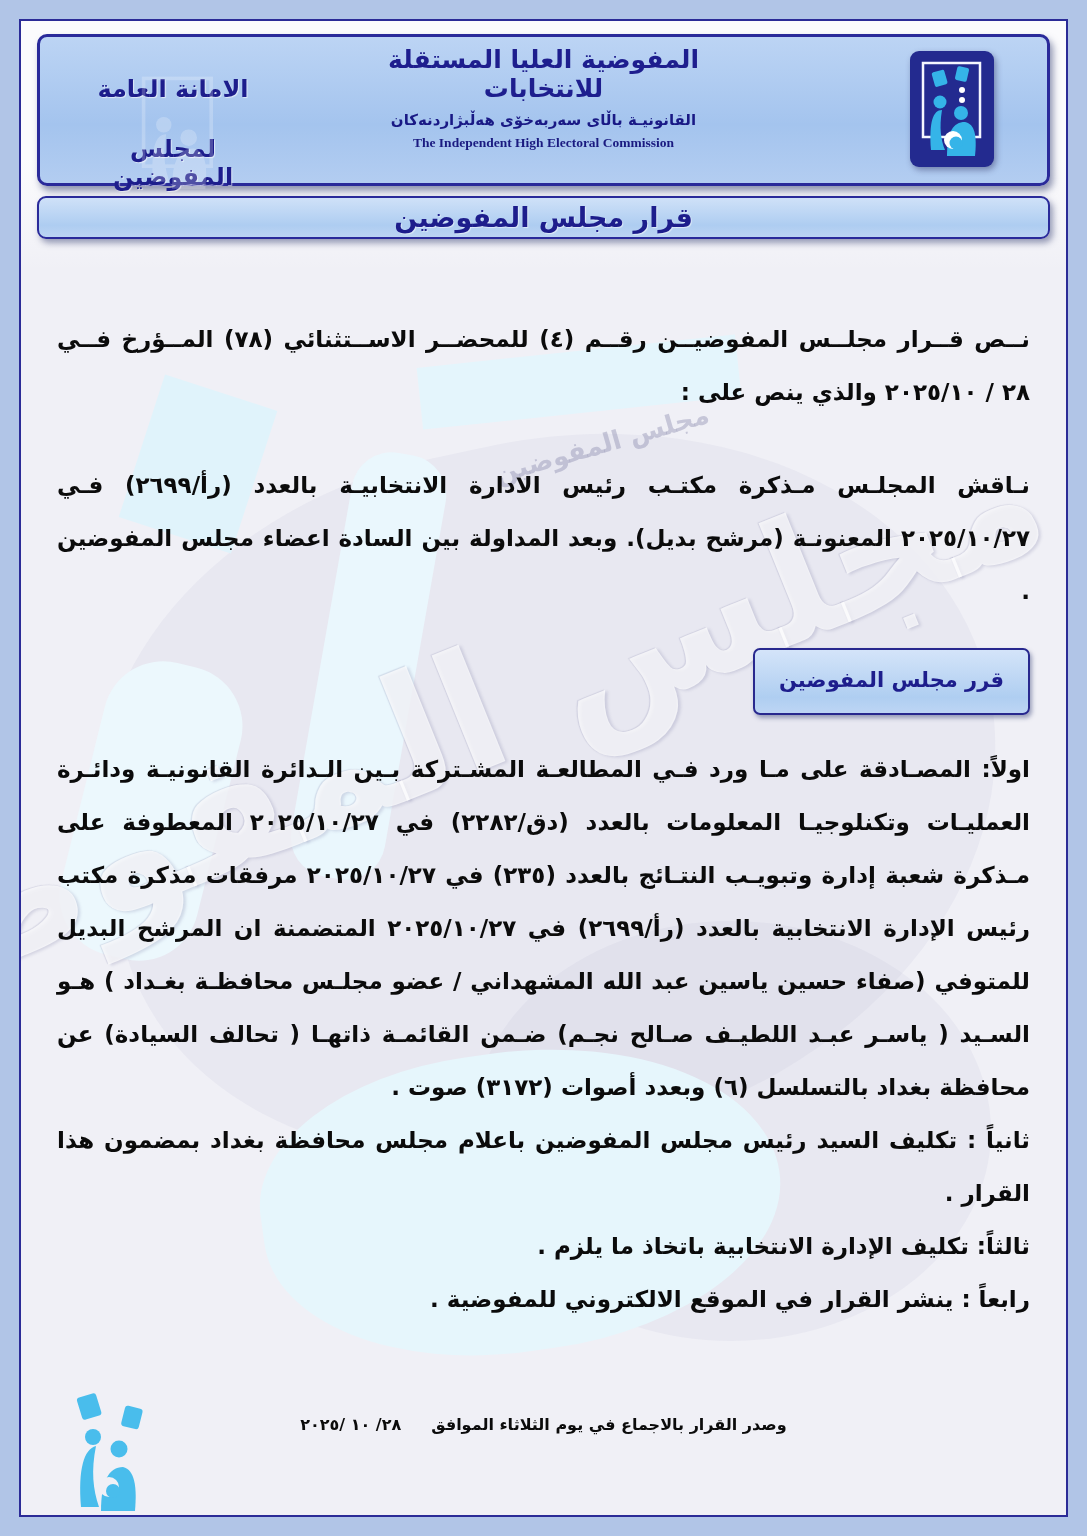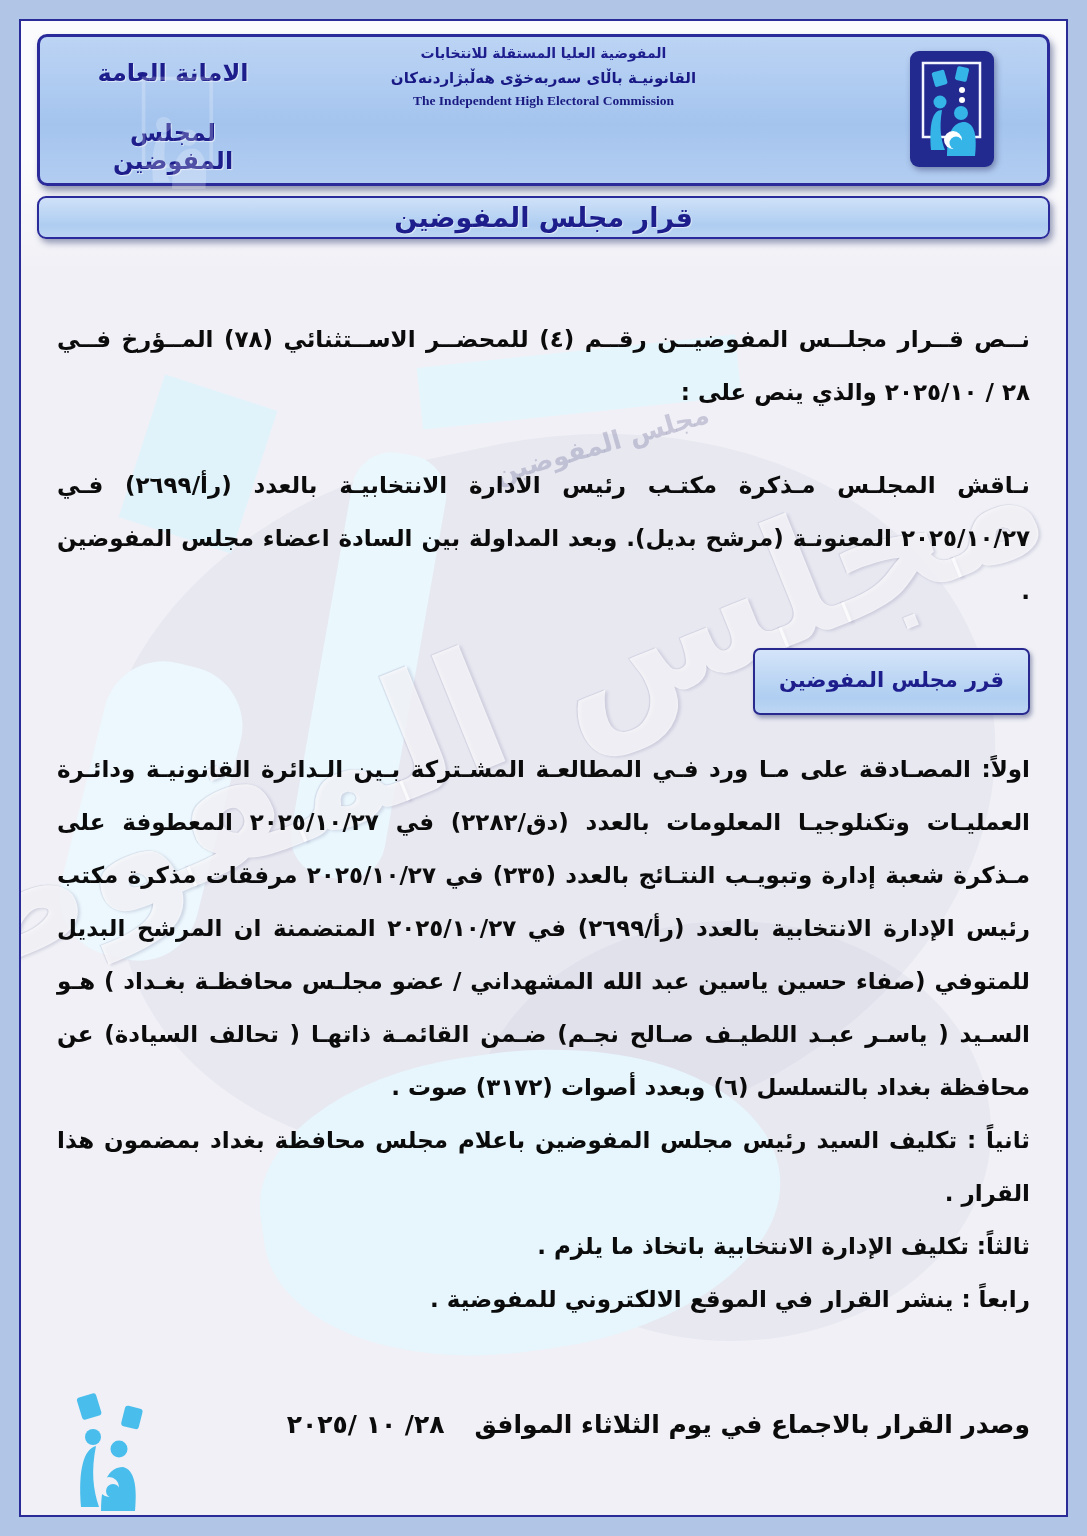--- a/index.html
+++ b/index.html
@@ -48,27 +48,27 @@
     background:linear-gradient(180deg,#bcd4f4 0%, #a4c4ee 60%, #b3cdf1 100%);
     box-shadow:3px 5px 7px rgba(55,65,115,0.55);
   }
   .logo-wrap { position:absolute; right:52px; top:13px; width:86px; height:118px;
     filter:drop-shadow(2px 3px 3px rgba(40,40,90,0.45)); }
   .hdr-center {
     position:absolute; left:50%; top:6px; transform:translateX(-50%);
     width:420px; text-align:center; color:#1e1e8e;
   }
   .hdr-center .l1 { font-size:21px; font-weight:bold; letter-spacing:1px; }
-  .hdr-center .l2 { font-size:14px; font-weight:bold; margin-top:2px; }
+  .hdr-center .l2 { font-size:25px; font-weight:bold; margin-top:2px; }
   .hdr-center .l3 { font-size:15px; font-weight:bold; margin-top:8px; color:#191985; }
   .hdr-center .l4 { font-size:13.5px; font-weight:bold; margin-top:6px; color:#1a1a80;
     font-family:Liberation Serif, serif; direction:ltr; }
   .hdr-right { position:absolute; left:28px; top:22px; width:210px; text-align:center;
     color:#1d1d8c; }
-  .hdr-right .r1 { font-size:24px; font-weight:bold; text-shadow:1px 1px 1px rgba(255,255,255,0.6); }
+  .hdr-right .r1 { font-size:24px; font-weight:bold; text-shadow:1px 1px 1px rgba(255,255,255,0.6);margin-top:16px; }
   .hdr-right .r2 { font-size:24px; font-weight:bold; margin-top:32px; text-shadow:1px 1px 1px rgba(255,255,255,0.6);text-align:center; }
   .hdr-ghost { position:absolute; left:55px; top:4px; width:110px; height:140px; opacity:0.22; }
   
   .title-box {
     position:absolute; left:16px; right:16px; top:175px; height:43px;
     border:2px solid #2a2a9a; border-radius:9px;
     background:linear-gradient(180deg,#cfe1f8 0%, #aecdf1 70%, #bcd4f3 100%);
     box-shadow:3px 4px 6px rgba(55,65,115,0.5);
     display:flex; align-items:center; justify-content:center;
   }
@@ -85,21 +85,21 @@
   .p-intro { margin-bottom:40px !important; }
   .p-discussion { margin-bottom:30px !important; }
   .badge-row { margin-bottom:28px; text-align:right; }
   .badge {
     display:inline-block; padding:4px 24px 6px 24px; margin-left:12px;
     border:2px solid #28288e; border-radius:7px;
     background:linear-gradient(180deg,#d4e4f9 0%, #afcef1 75%, #bdd5f4 100%);
     color:#1d1d8c; font-size:21px; font-weight:bold;
     box-shadow:2px 3px 4px rgba(70,80,130,0.5);
   }
-  .p-closing { margin-top:72px !important; text-align:right; font-size:25px; }
+  .p-closing { margin-top:72px !important; text-align:center; font-size:16px; }
   .closing-date { margin-right:30px; }
   .footer-logo { position:absolute; left:36px; bottom:4px; width:100px; height:122px; }
 </style>
 </head>
 <body>
 
 <div class="page">
   <div class="inner">
 
     <div class="wm wm-top-white"></div>

